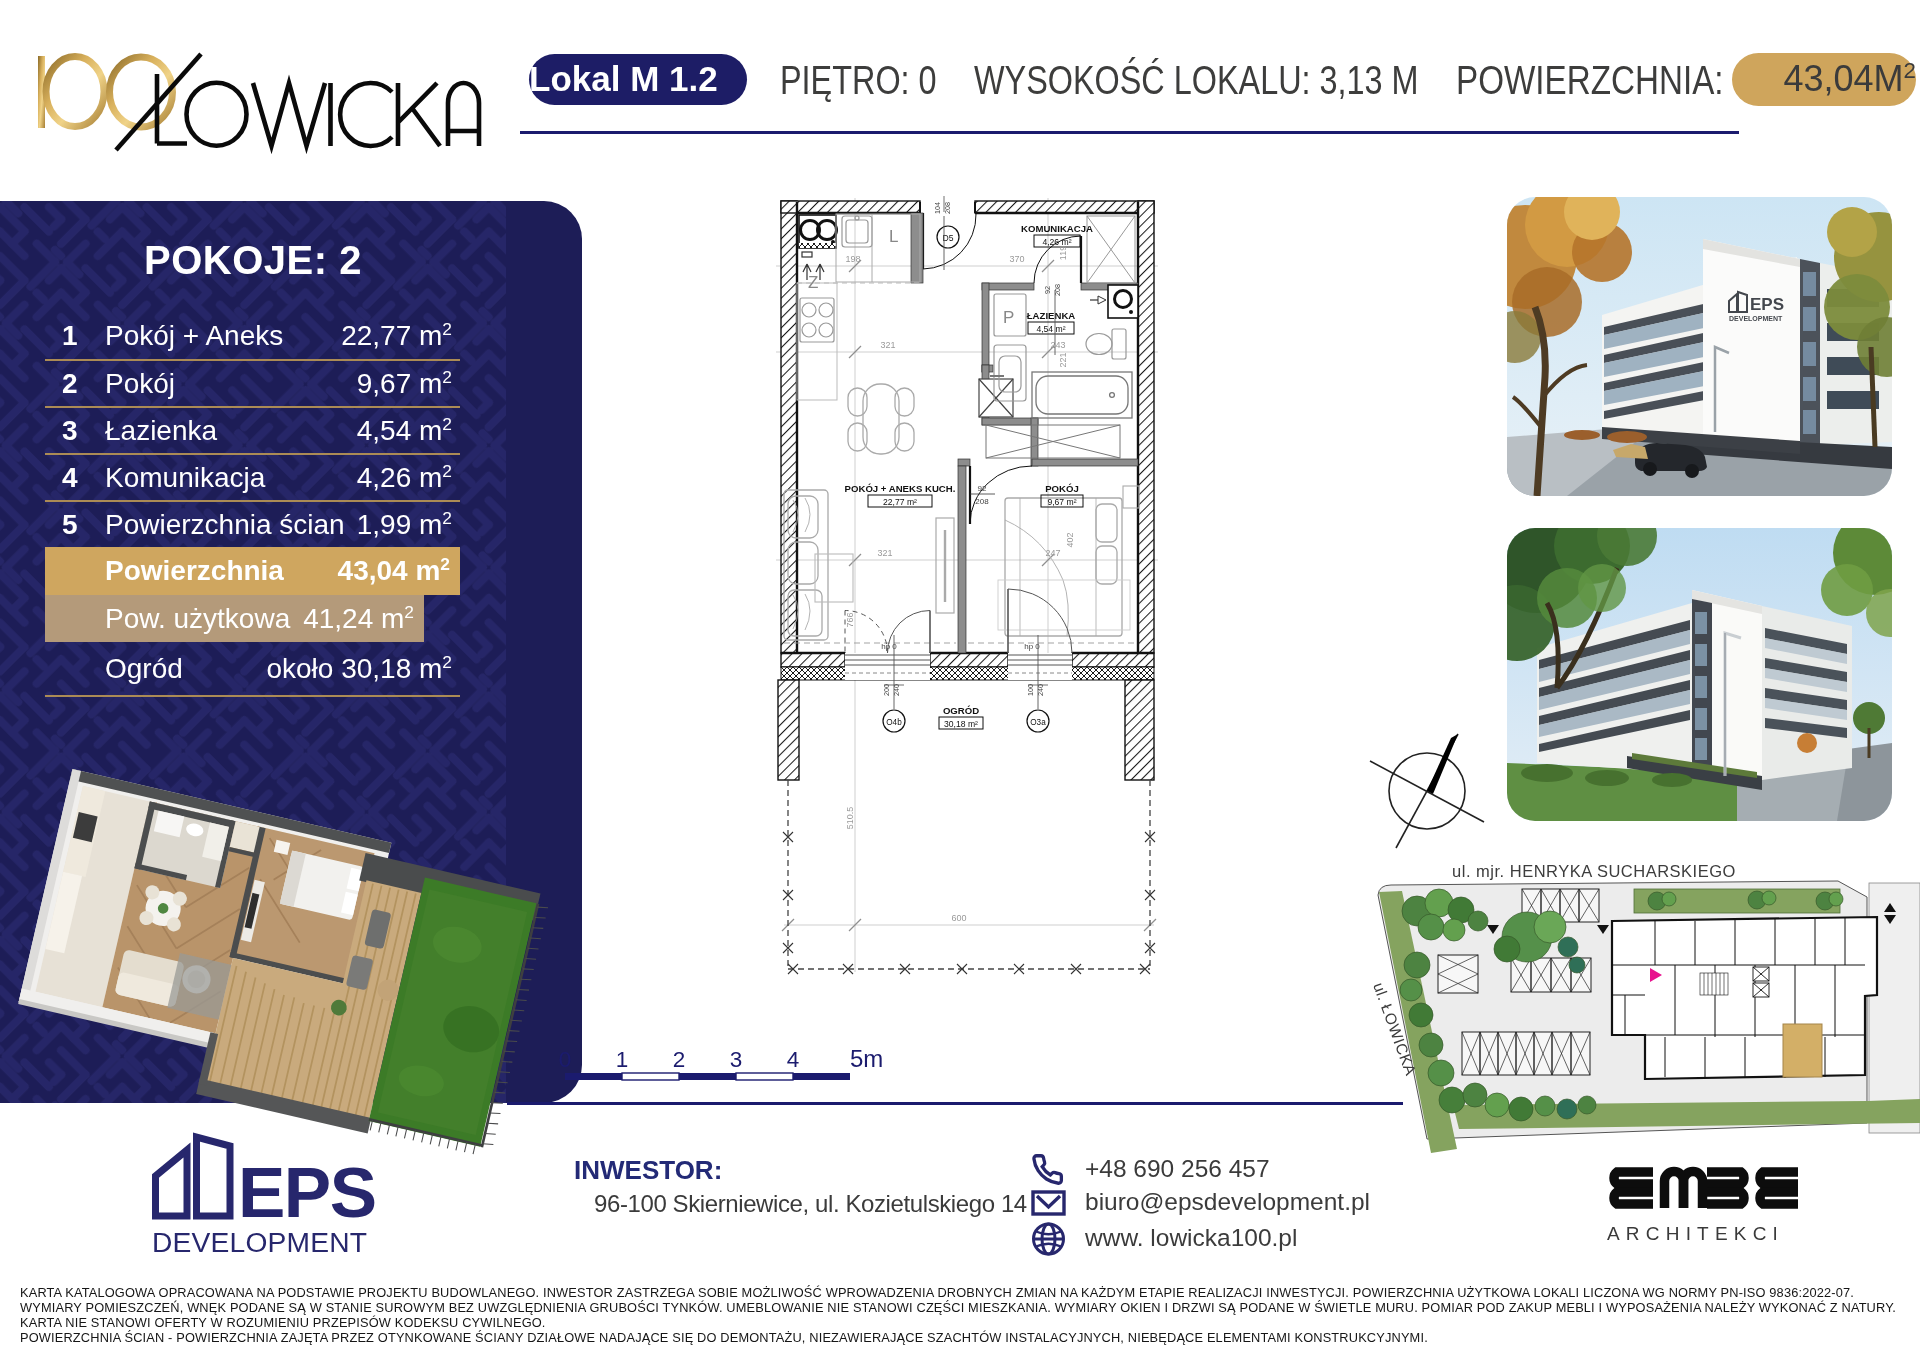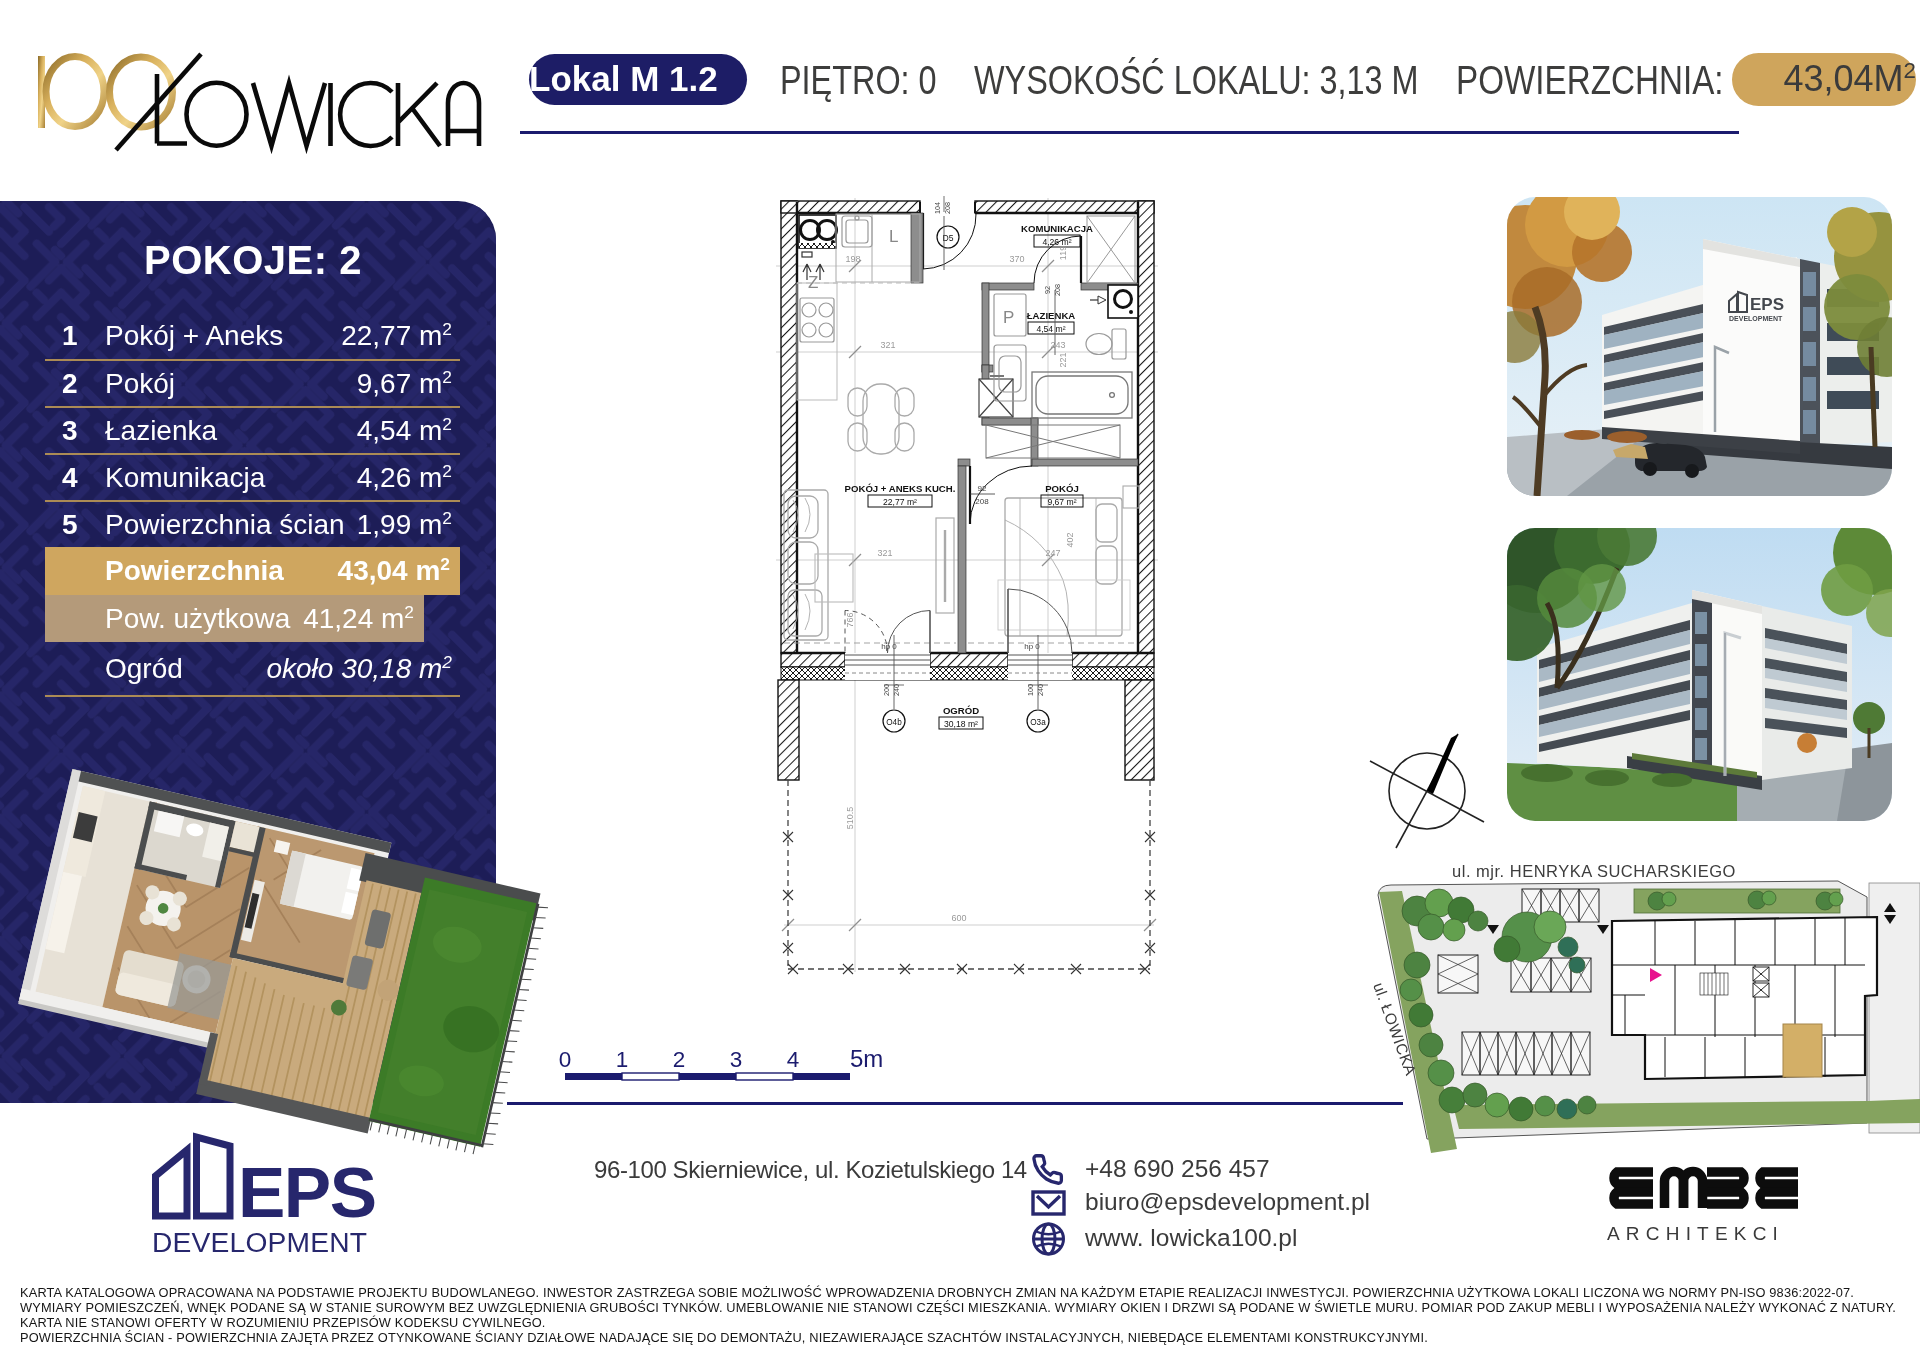--- a/index.html
+++ b/index.html
@@ -54,21 +54,21 @@
 <div class="abs" style="left:780px;top:57px;font-size:41px;color:#3d3d3c;transform:scale(0.79,1);transform-origin:0 0;white-space:nowrap;">PIĘTRO: 0</div>
 
 <div class="abs" style="left:974px;top:57px;font-size:41px;color:#3d3d3c;transform:scale(0.79,1);transform-origin:0 0;white-space:nowrap;">WYSOKOŚĆ LOKALU: 3,13 M</div>
 
 <div class="abs" style="left:1456px;top:57px;font-size:41px;color:#3d3d3c;transform:scale(0.81,1);transform-origin:0 0;white-space:nowrap;">POWIERZCHNIA:</div>
 
 <div class="abs" style="left:1732px;top:53px;width:184px;height:53px;background:#cfa55c;border-radius:27px;color:#3b3b3b;font-size:36px;text-align:right;line-height:52px;">43,04M<sup>2</sup></div>
 
 <div class="abs" style="left:520px;top:131px;width:1219px;height:3px;background:#1b1b6e;"></div>
 
-<div class="abs" id="panel" style="left:0;top:201px;width:496px;height:902px;background:#1d1d57;border-radius:0 38px 38px 0;overflow:hidden;">
+<div class="abs" id="panel" style="left:0;top:201px;width:582px;height:902px;background:#1d1d57;border-radius:0 38px 38px 0;overflow:hidden;">
   <svg width="506" height="902" style="position:absolute;left:0;top:0;">
     <defs>
       <pattern id="maze" width="120" height="120" patternUnits="userSpaceOnUse" patternTransform="rotate(45 0 0) scale(0.72)">
         <g stroke="#28286b" stroke-width="11" stroke-linecap="round" fill="none" opacity="0.85">
           <path d="M6 6 H54"></path>
             <path d="M78 6 H114"></path>
           <path d="M6 6 V30"></path>
             <path d="M114 6 V54"></path>
           <path d="M30 30 H78"></path>
             <path d="M30 30 V78"></path>
@@ -130,21 +130,21 @@
     <span class="abs" style="right:10px;top:8px;">43,04 m<sup>2</sup></span>
   </div>
 
   <div class="abs" style="left:45px;top:595px;width:379px;height:47px;background:#b49a7a;">
     <span class="abs" style="left:60px;top:8px;">Pow. użytkowa</span>
     <span class="abs" style="right:10px;top:8px;">41,24 m<sup>2</sup></span>
   </div>
 
   <div class="abs" style="left:45px;top:642px;width:415px;height:53px;border-bottom:2px solid #ab8b55;">
     <span class="abs" style="left:60px;top:11px;">Ogród</span>
-    <span class="abs" style="right:8px;top:11px;font-style:italic;">około 30,18 m<sup>2</sup></span>
+    <span class="abs" style="right:8px;top:11px;">około 30,18 m<sup>2</sup></span>
   </div>
 </div>
 
 <div class="abs" id="plan" style="left:760px;top:190px;">
 <svg width="420" height="800" viewBox="0 0 420 800" font-family="Liberation Sans, sans-serif">
   <defs>
     <pattern id="hatch" width="7" height="7" patternUnits="userSpaceOnUse" patternTransform="rotate(-45)">
       <rect width="7" height="7" fill="#ffffff"></rect>
       <line x1="0" y1="0" x2="7" y2="0" stroke="#1a1a1a" stroke-width="2.1"></line>
     </pattern>
@@ -968,20 +968,21 @@
     <path d="M48.5 88 L48.5 9 L82 18 L82 88 Z"></path>
   </g>
 
   <text x="90" y="89" font-family="Liberation Sans, sans-serif" font-weight="bold" font-size="71" fill="#27276d" letter-spacing="-1.5">EPS</text>
 
   <text x="4" y="124" font-family="Liberation Sans, sans-serif" font-size="28.2" fill="#27276d" letter-spacing="0.2">DEVELOPMENT</text>
 </svg>
 </div>
 
 <div class="abs" style="left:574px;top:1153px;font-size:24px;color:#222;line-height:34px;">
+  <div style="color:#232a76;font-weight:bold;font-size:26px;">INWESTOR:</div>
   <div style="color:#3b3b3b;letter-spacing:-0.4px;margin-left:20px;">96-100 Skierniewice, ul. Kozietulskiego 14</div>
 </div>
 
 <div class="abs" id="contacts" style="left:1028px;top:1150px;">
 <svg width="480" height="115" viewBox="0 0 480 115" font-family="Liberation Sans, sans-serif">
 
   <g transform="translate(3,3) scale(1.38)">
         <path d="M22 16.92v3a2 2 0 0 1-2.18 2 19.79 19.79 0 0 1-8.63-3.07 19.5 19.5 0 0 1-6-6 19.79 19.79 0 0 1-3.07-8.67A2 2 0 0 1 4.11 2h3a2 2 0 0 1 2 1.72 12.84 12.84 0 0 0 .7 2.81 2 2 0 0 1-.45 2.11L8.09 9.91a16 16 0 0 0 6 6l1.27-1.27a2 2 0 0 1 2.11-.45 12.84 12.84 0 0 0 2.81.7A2 2 0 0 1 22 16.92z" fill="none" stroke="#27276d" stroke-width="2.4"></path>
       </g>
 

